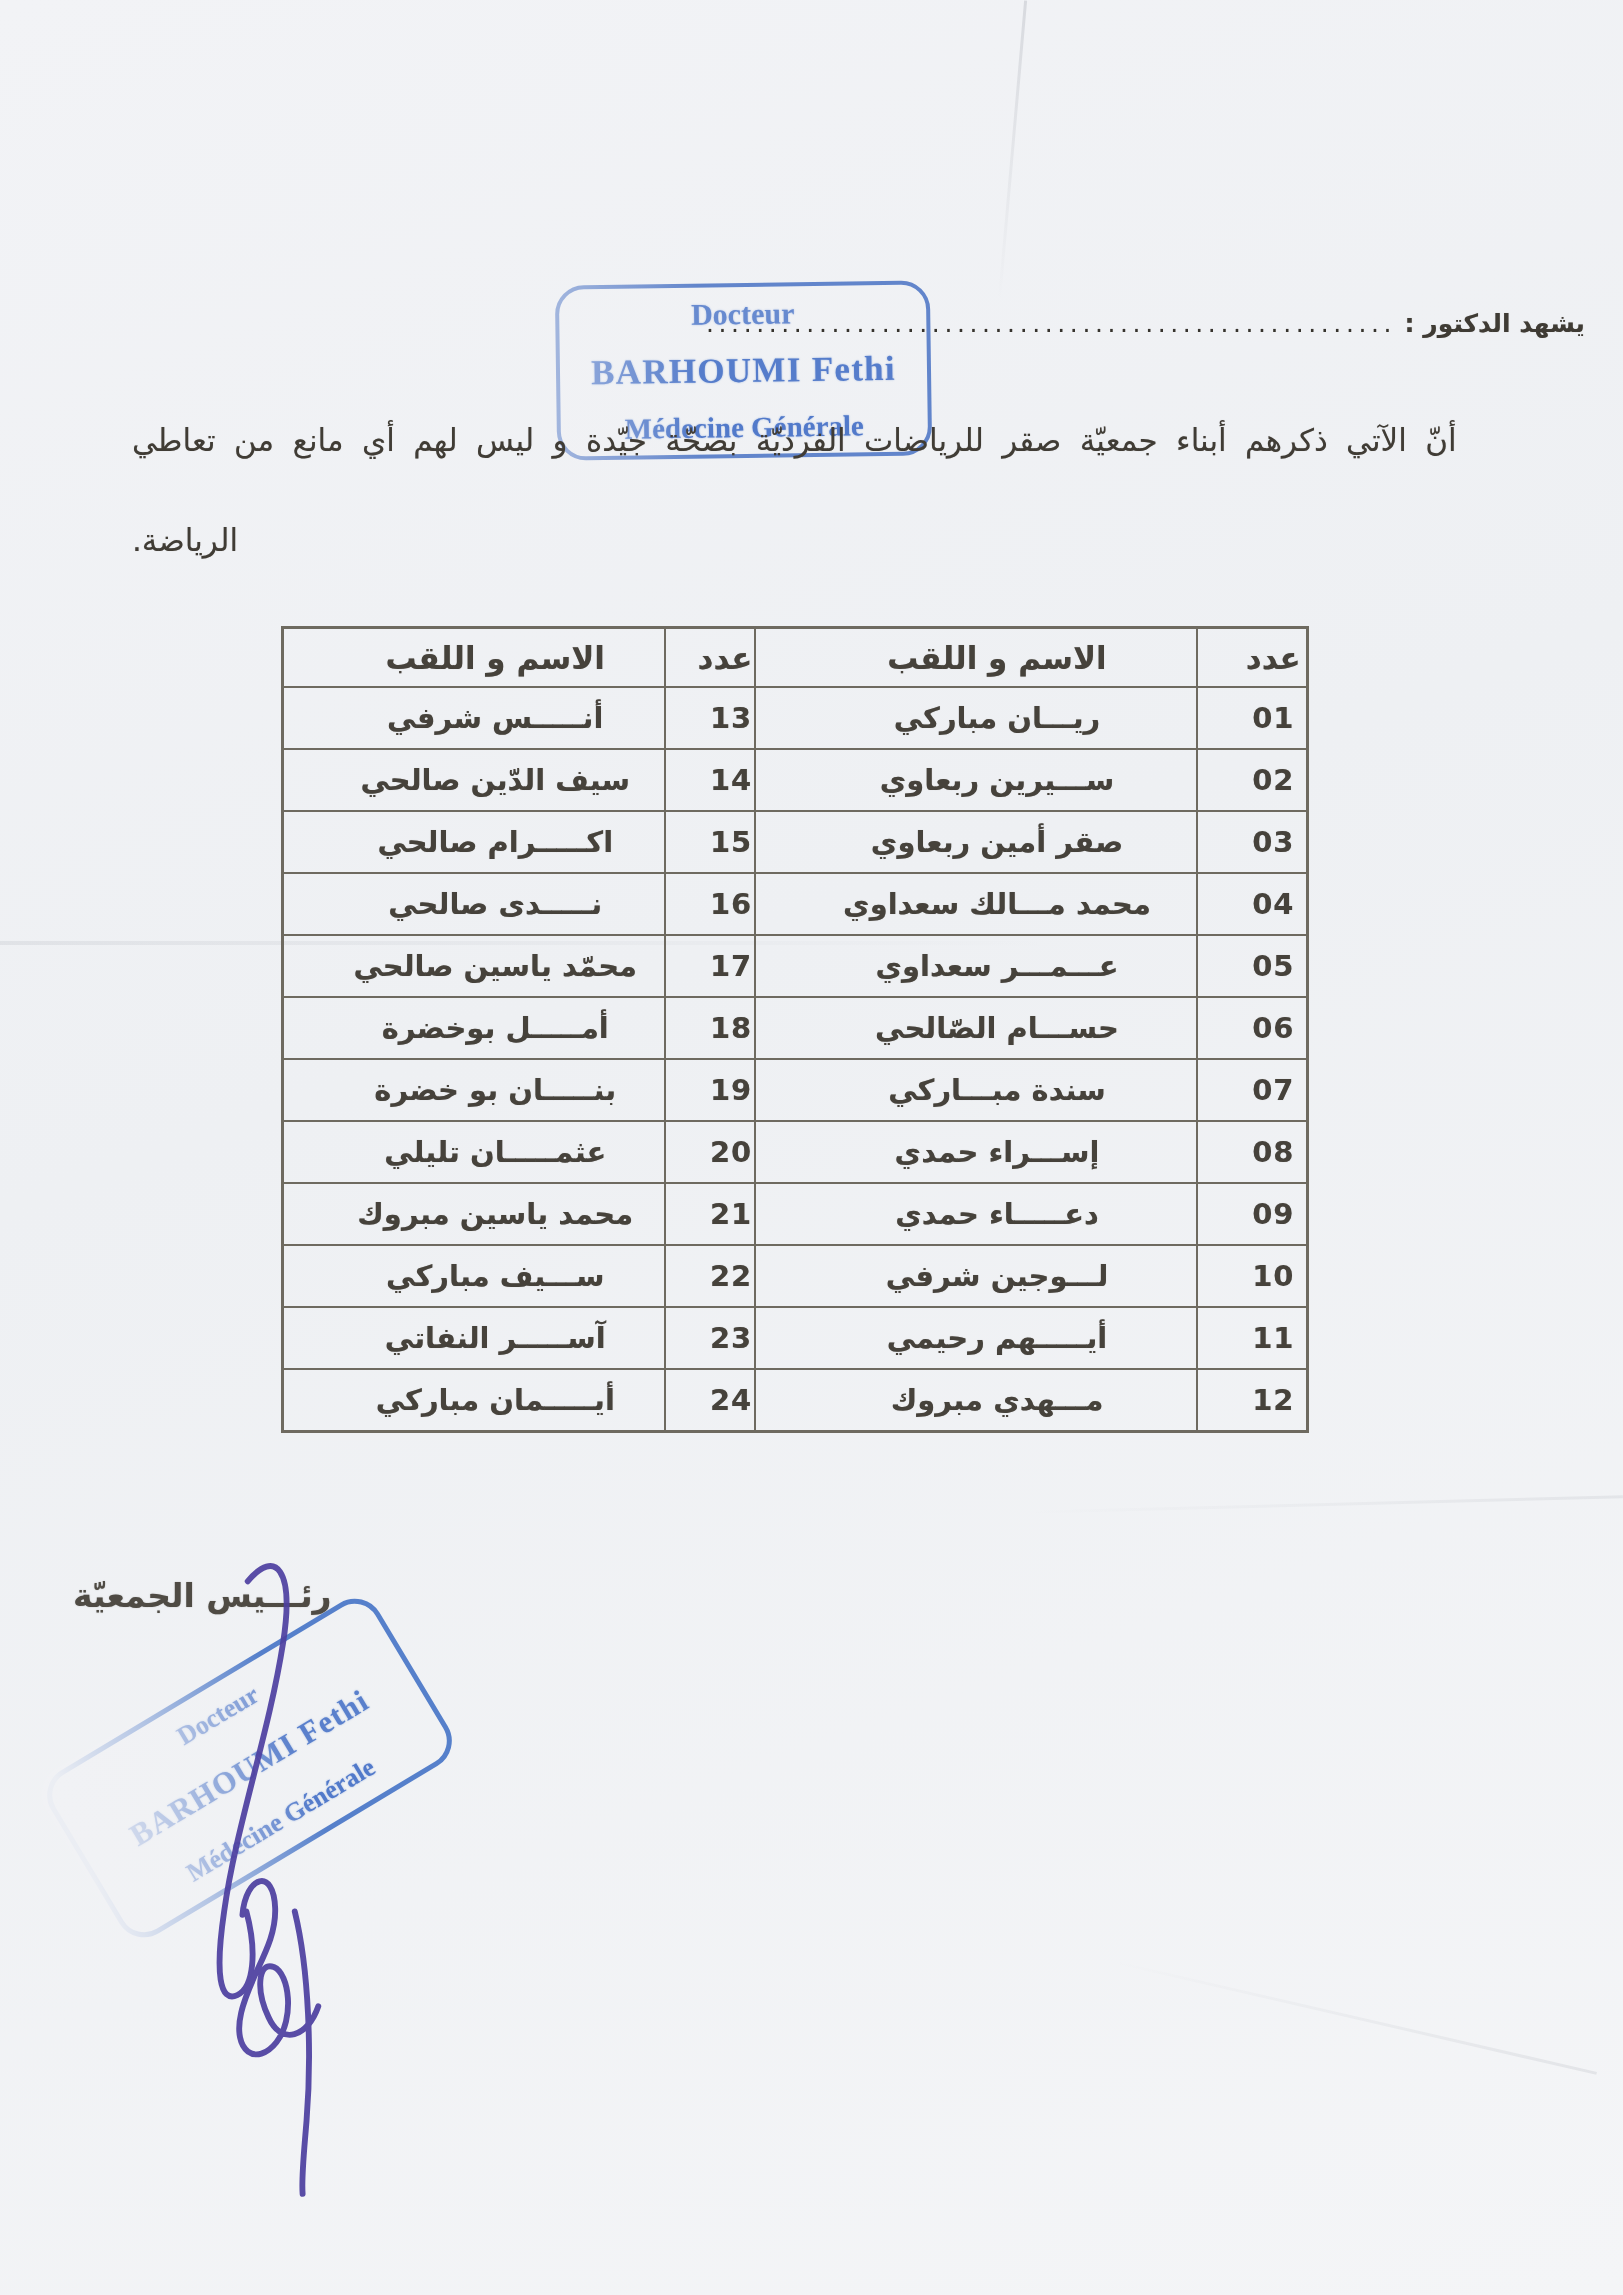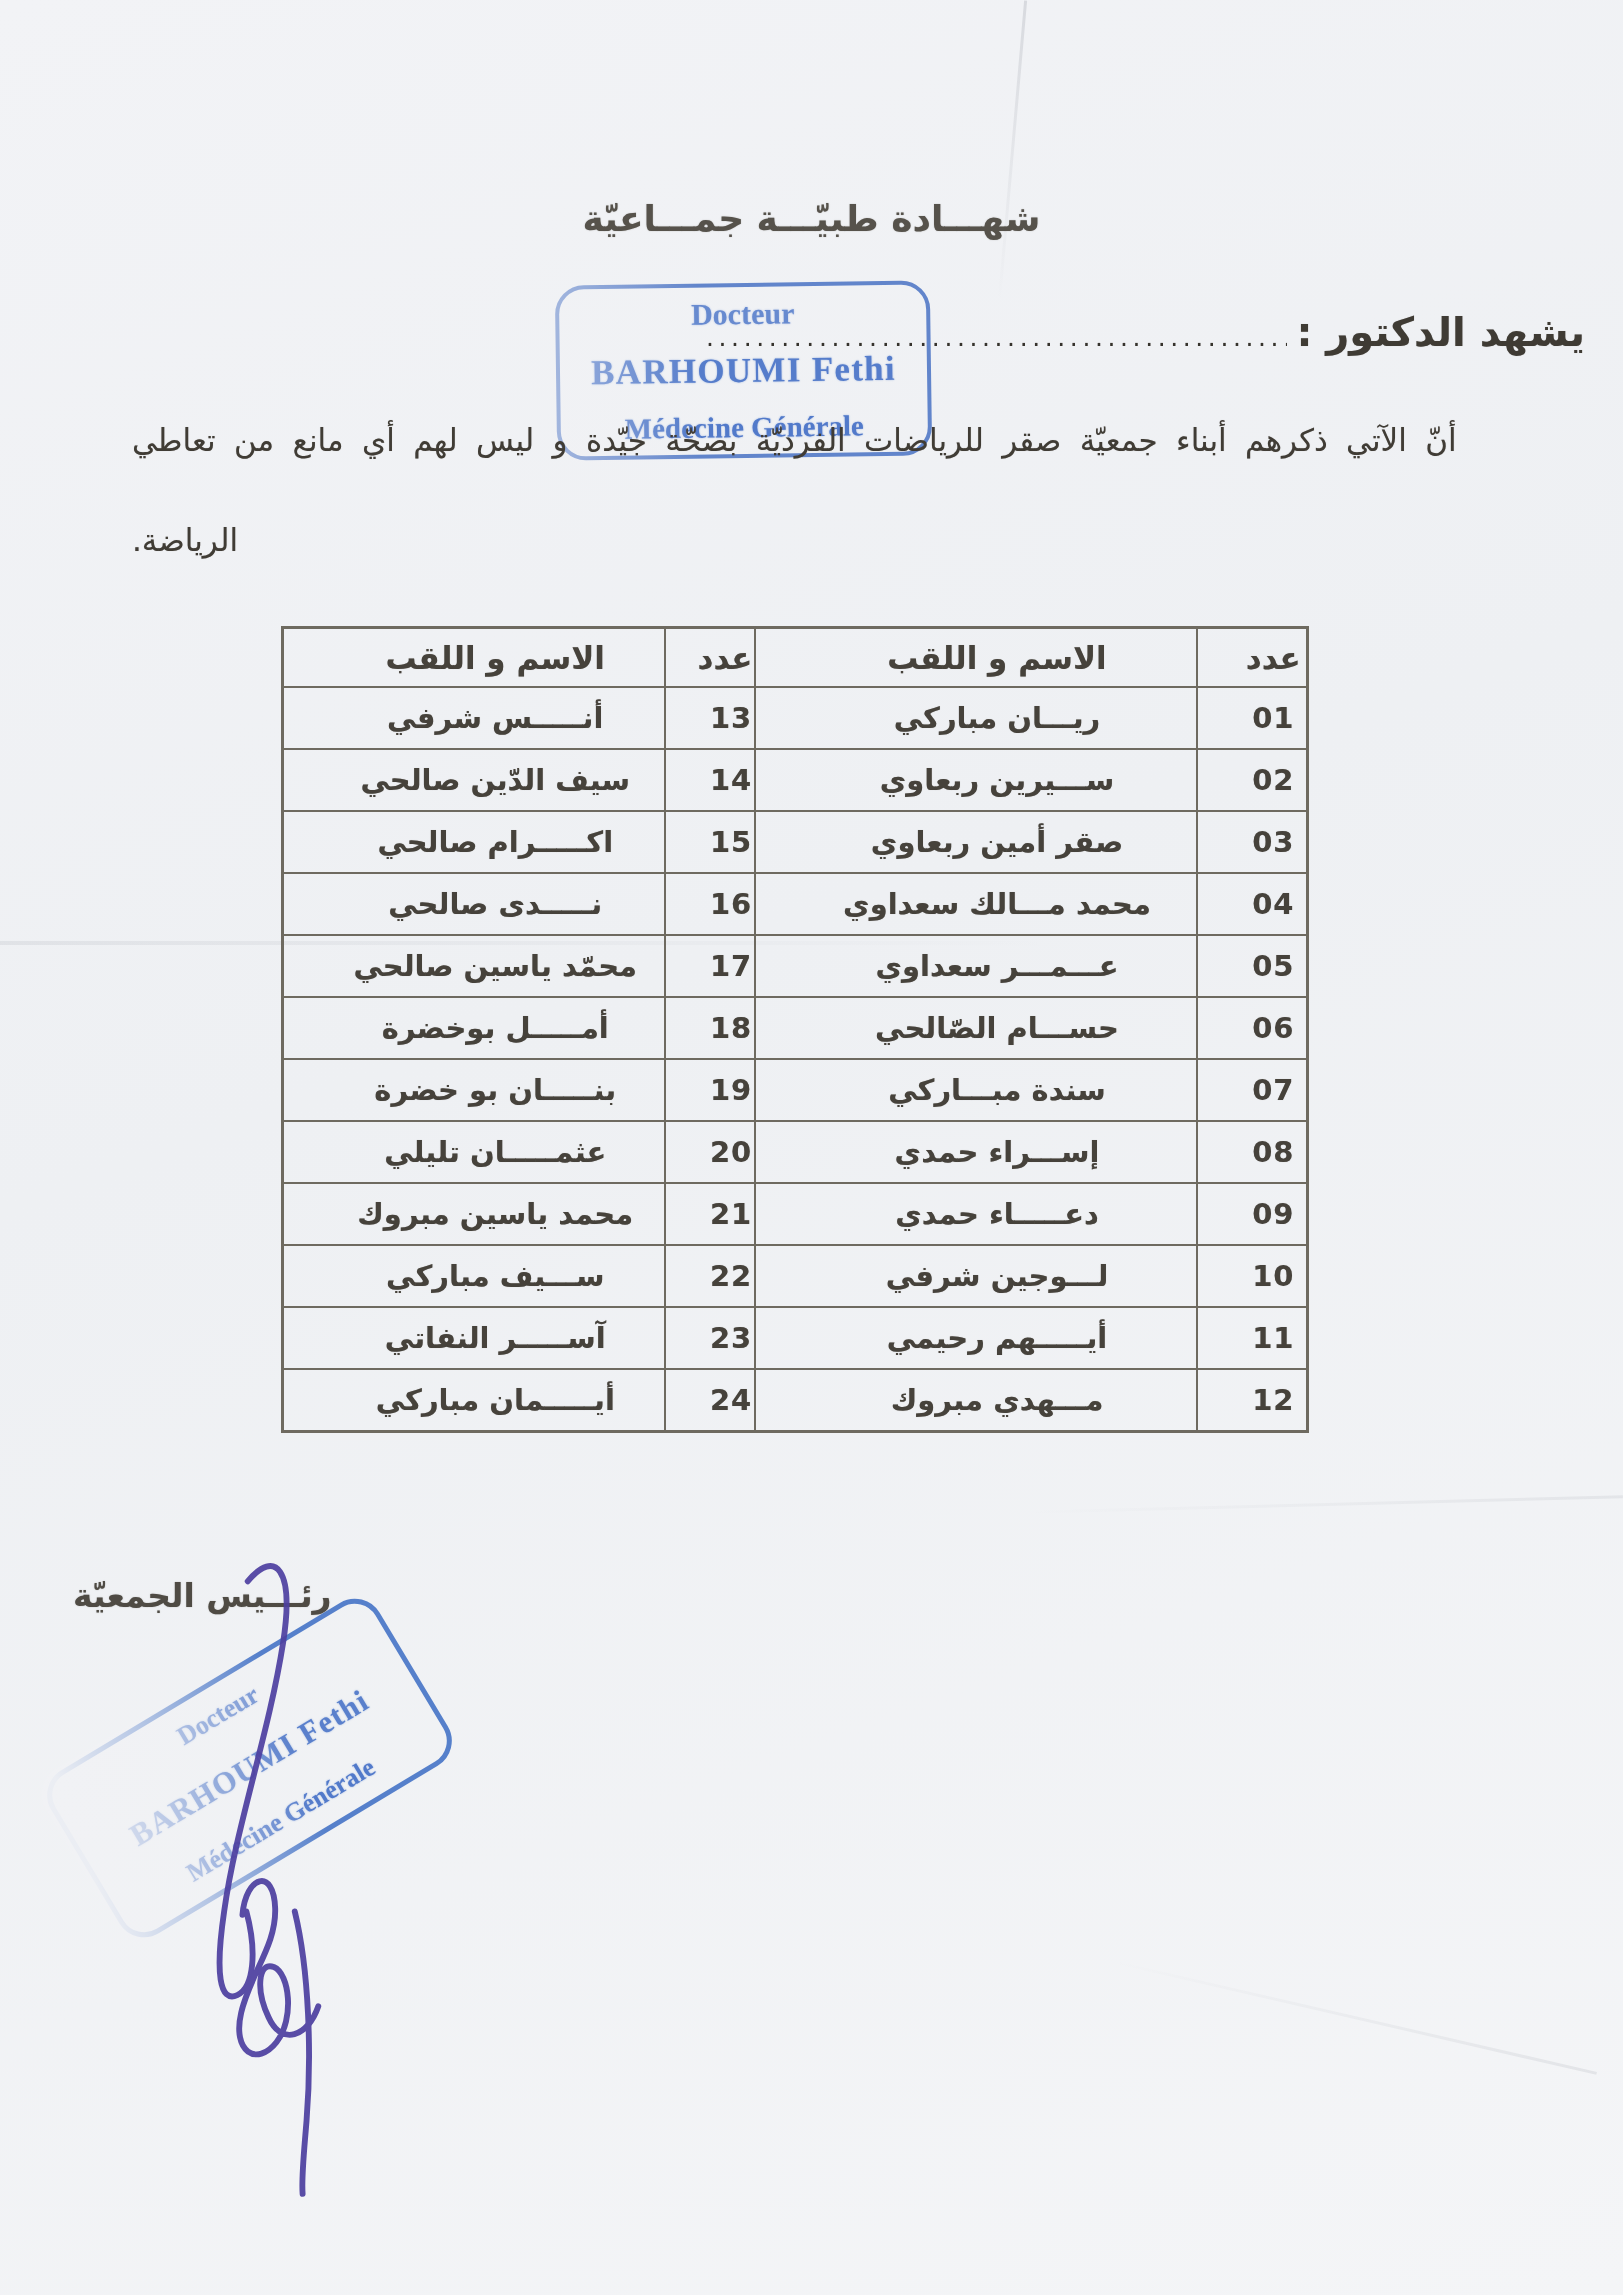--- a/index.html
+++ b/index.html
@@ -51,21 +51,21 @@
   .stamp1 .fade{
     position:absolute;inset:-6.5px;border-radius:inherit;pointer-events:none;
     background:linear-gradient(90deg,rgba(241,242,245,.45),rgba(241,242,245,0) 38%);
   }
 
   
   .certify-row{
     position:absolute;top:309px;left:706px;right:38px;
     direction:rtl;display:flex;align-items:baseline;gap:9.2px;white-space:nowrap;
   }
-  .certify-label{font-size:40px;font-weight:bold;color:#3f3b34;text-shadow:0 0 0.7px rgba(60,56,48,.4);}
+  .certify-label{font-size:25px;font-weight:bold;color:#3f3b34;text-shadow:0 0 0.7px rgba(60,56,48,.4);}
   .certify-dots{
     flex:1;overflow:hidden;font-size:25px;letter-spacing:4.6px;color:#36332d;direction:ltr;text-align:left;
   }
 
   .body-text{
     position:absolute;top:390px;right:136px;width:1355px;
     direction:rtl;text-align:left;font-size:31px;font-weight:normal;color:#403c35;
     line-height:100px;text-shadow:0 0 0.7px rgba(60,56,48,.4);
   }
   .body-text .l1{display:block;word-spacing:8.5px;}
@@ -111,21 +111,20 @@
 </head>
 <body>
 
 <div class="page">
 
   <div class="crease v1"></div>
   <div class="crease h1"></div>
   <div class="crease h2"></div>
   <div class="crease d1"></div>
 
-  <div class="doc-subtitle">شهـــادة طبيّـــة جمـــاعيّة</div>
 
   <div class="certify-row">
     <span class="certify-label">يشهد الدكتور :</span>
     <span class="certify-dots">......................................................................</span>
   </div>
 
   <div class="stamp stamp1">
     <div class="s1">Docteur</div>
     <div class="s2">BARHOUMI Fethi</div>
     <div class="s3">Médecine Générale</div>

